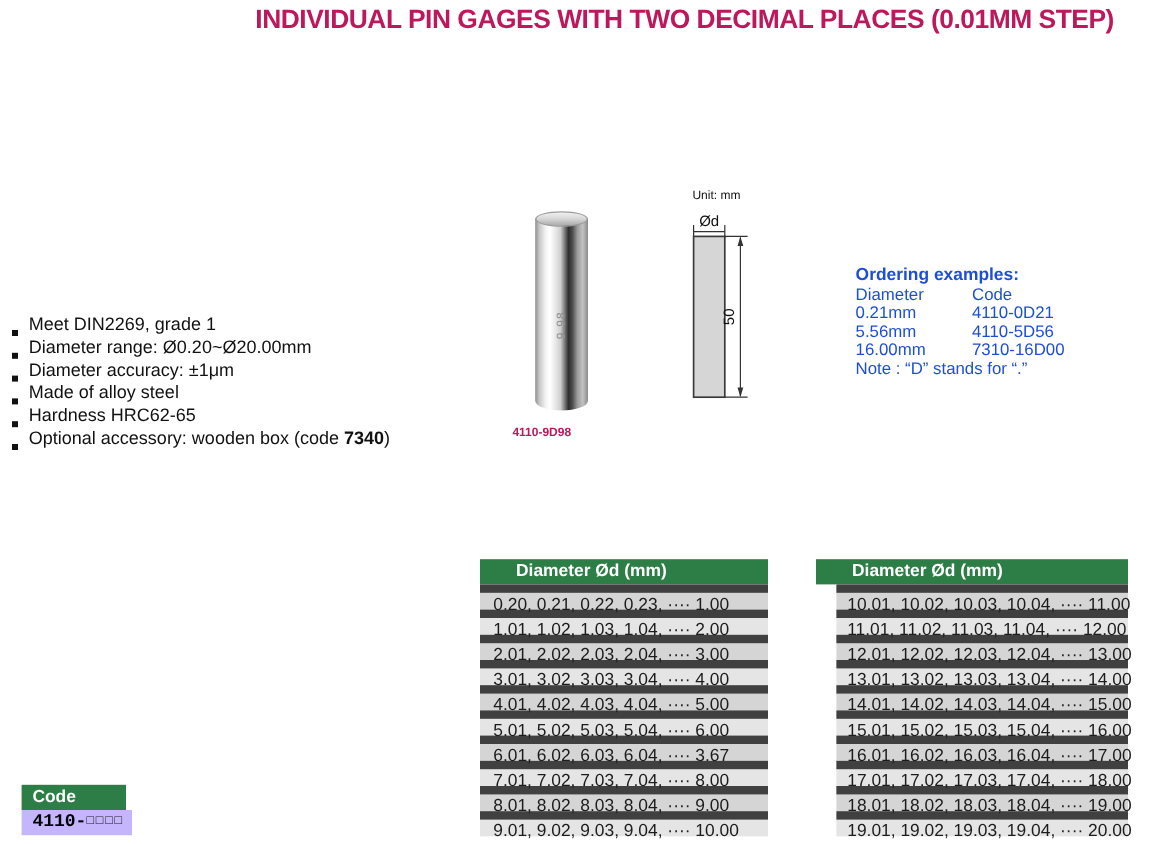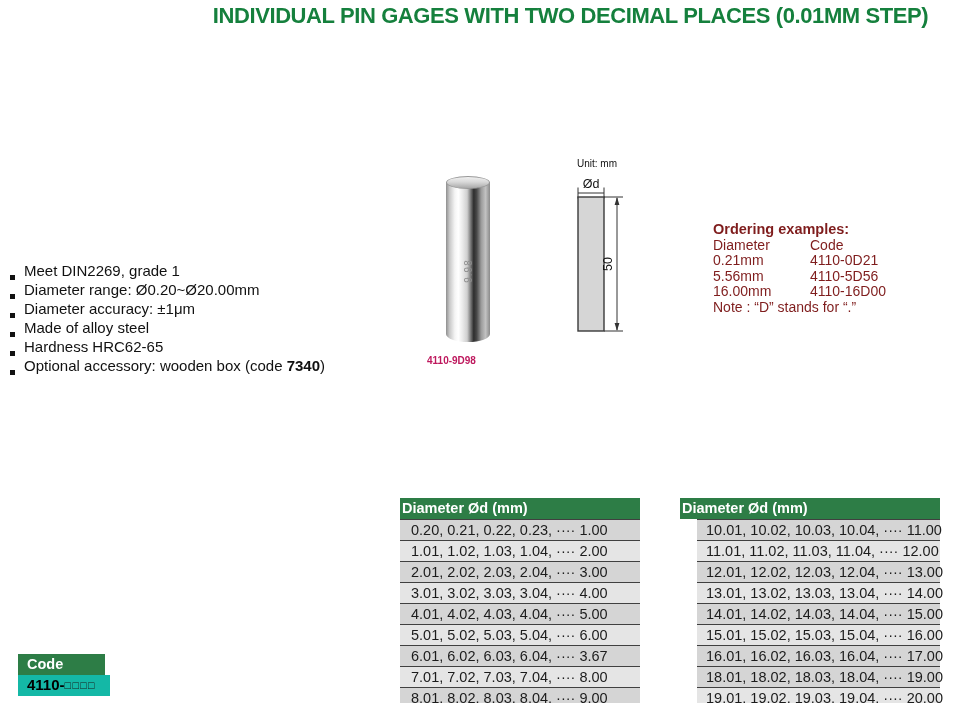--- a/index.html
+++ b/index.html
@@ -2,21 +2,21 @@
 <html><head>
 <meta charset="utf-8">
 <style>
   * { margin:0; padding:0; box-sizing:border-box; }
   html,body { width:961px; height:703px; background:#ffffff;
     font-family:"Liberation Sans", sans-serif; color:#1a1a1a; overflow:hidden; position:relative; }
   .abs { position:absolute; }
 
   
   .page-title { left:180px; top:3px; width:781px; text-align:center;
-    font-size:22px; font-weight:bold; letter-spacing:-0.4px; color:#15803d; }
+    font-size:22px; font-weight:bold; letter-spacing:-0.4px; color:#be185d; }
 
   
   .features { left:8px; top:261px; width:400px; list-style:none; }
   .features li { display:flex; align-items:flex-end; font-size:15px; line-height:19px; color:#111; }
   .bullet-sq { flex:0 0 auto; width:5px; height:5px; background:#111; margin:7px 9px 0 2px; }
   .feat-bold { font-weight:bold; }
 
   
   .pin-wrap { left:446px; top:176px; width:44px; height:167px; }
   .pin-body { position:absolute; left:0; top:6px; width:44px; height:160px;
@@ -28,44 +28,44 @@
   .pin-engraving { position:absolute; left:50%; top:57%;
     transform:translate(-50%,-50%) rotate(-90deg);
     font-size:10px; color:#8d8d8d; letter-spacing:1px; white-space:nowrap; }
   .pin-label { left:427px; top:355px; font-size:10px; font-weight:bold; color:#be185d; }
 
   
   .unit-label { left:577px; top:158px; font-size:10px; color:#111; }
   .drawing-svg { left:563px; top:172px; }
 
   
-  .ordering { left:713px; top:222px; width:240px; font-size:14px; line-height:15.5px; color:#7f1d1d; }
+  .ordering { left:713px; top:222px; width:240px; font-size:14px; line-height:15.5px; color:#1d4ed8; }
   .ordering .ord-title { font-weight:bold; font-size:14.5px; }
   .ord-row span.c1 { display:inline-block; width:97px; }
   .ord-row span.c2 { display:inline-block; }
 
   
   .gtable { width:240px; }
   .gtable.t-right { width:260px; }
   .ghead { height:21px; line-height:21px; background:#2d7d46; color:#fff;
-    font-weight:bold; font-size:14.5px; padding-left:2px;margin-top:32px; }
+    font-weight:bold; font-size:14.5px; padding-left:30px; }
   .grow { height:21px; line-height:20px; padding-left:11px; font-size:14.5px;
-    color:#1c1c1c; border-top:1px solid #404040; white-space:nowrap; }
+    color:#1c1c1c; border-top:7px solid #404040; white-space:nowrap; }
   .t-right .grow { padding-left:9px;margin-left:17px; }
   .grow.dark { background:#d5d5d5; }
   .grow.light { background:#e5e5e5; }
   .t-left { left:400px; top:466px; }
   .t-right { left:680px; top:466px; }
 
   
   .codebox { left:18px; top:654px; }
   .code-head { width:87px; height:21px; line-height:21px; background:#2d7d46;
     color:#fff; font-weight:bold; font-size:14.5px; padding-left:9px; }
-  .code-row { width:92px; height:21px; line-height:20px; background:#14b8a6;
-    padding-left:9px; font-size:15px; font-weight:bold; color:#000; white-space:nowrap; }
+  .code-row { width:92px; height:21px; line-height:20px; background:#c4b5fd;
+    padding-left:9px; font-size:15px; font-weight:bold; color:#000; white-space:nowrap;font-family:Liberation Mono, monospace; }
   .code-squares { font-size:10.5px; font-weight:bold; letter-spacing:1.5px;
     position:relative; top:-1.5px; color:#1a1a1a; }
 </style>
 </head>
 <body>
 
 <div class="abs page-title">INDIVIDUAL PIN GAGES WITH TWO DECIMAL PLACES (0.01MM STEP)</div>
 
 <ul class="abs features">
   <li>
@@ -124,21 +124,21 @@
   <div class="ord-row">
     <span class="c1">Diameter</span><span class="c2">Code</span>
   </div>
   <div class="ord-row">
     <span class="c1">0.21mm</span><span class="c2">4110-0D21</span>
   </div>
   <div class="ord-row">
     <span class="c1">5.56mm</span><span class="c2">4110-5D56</span>
   </div>
   <div class="ord-row">
-    <span class="c1">16.00mm</span><span class="c2">4110-16D00</span>
+    <span class="c1">16.00mm</span><span class="c2">7310-16D00</span>
   </div>
   <div class="ord-note">Note : “D” stands for “.”</div>
 </div>
 
 <div class="abs gtable t-left">
   <div class="ghead">Diameter Ød (mm)</div>
   <div class="grow dark">0.20, 0.21, 0.22, 0.23, ···· 1.00</div>
   <div class="grow light">1.01, 1.02, 1.03, 1.04, ···· 2.00</div>
   <div class="grow dark">2.01, 2.02, 2.03, 2.04, ···· 3.00</div>
   <div class="grow light">3.01, 3.02, 3.03, 3.04, ···· 4.00</div>
@@ -152,20 +152,21 @@
 
 <div class="abs gtable t-right">
   <div class="ghead">Diameter Ød (mm)</div>
   <div class="grow dark">10.01, 10.02, 10.03, 10.04, ···· 11.00</div>
   <div class="grow light">11.01, 11.02,  11.03, 11.04, ···· 12.00</div>
   <div class="grow dark">12.01, 12.02, 12.03, 12.04, ···· 13.00</div>
   <div class="grow light">13.01, 13.02, 13.03, 13.04, ···· 14.00</div>
   <div class="grow dark">14.01, 14.02, 14.03, 14.04, ···· 15.00</div>
   <div class="grow light">15.01, 15.02, 15.03, 15.04, ···· 16.00</div>
   <div class="grow dark">16.01, 16.02, 16.03, 16.04, ···· 17.00</div>
+  <div class="grow light">17.01, 17.02, 17.03, 17.04, ···· 18.00</div>
   <div class="grow dark">18.01, 18.02, 18.03, 18.04, ···· 19.00</div>
   <div class="grow light">19.01, 19.02, 19.03, 19.04, ···· 20.00</div>
 </div>
 
 <div class="abs codebox">
   <div class="code-head">Code</div>
   <div class="code-row"><span>4110-</span><span class="code-squares">□□□□</span></div>
 </div>
 
 </body></html>

